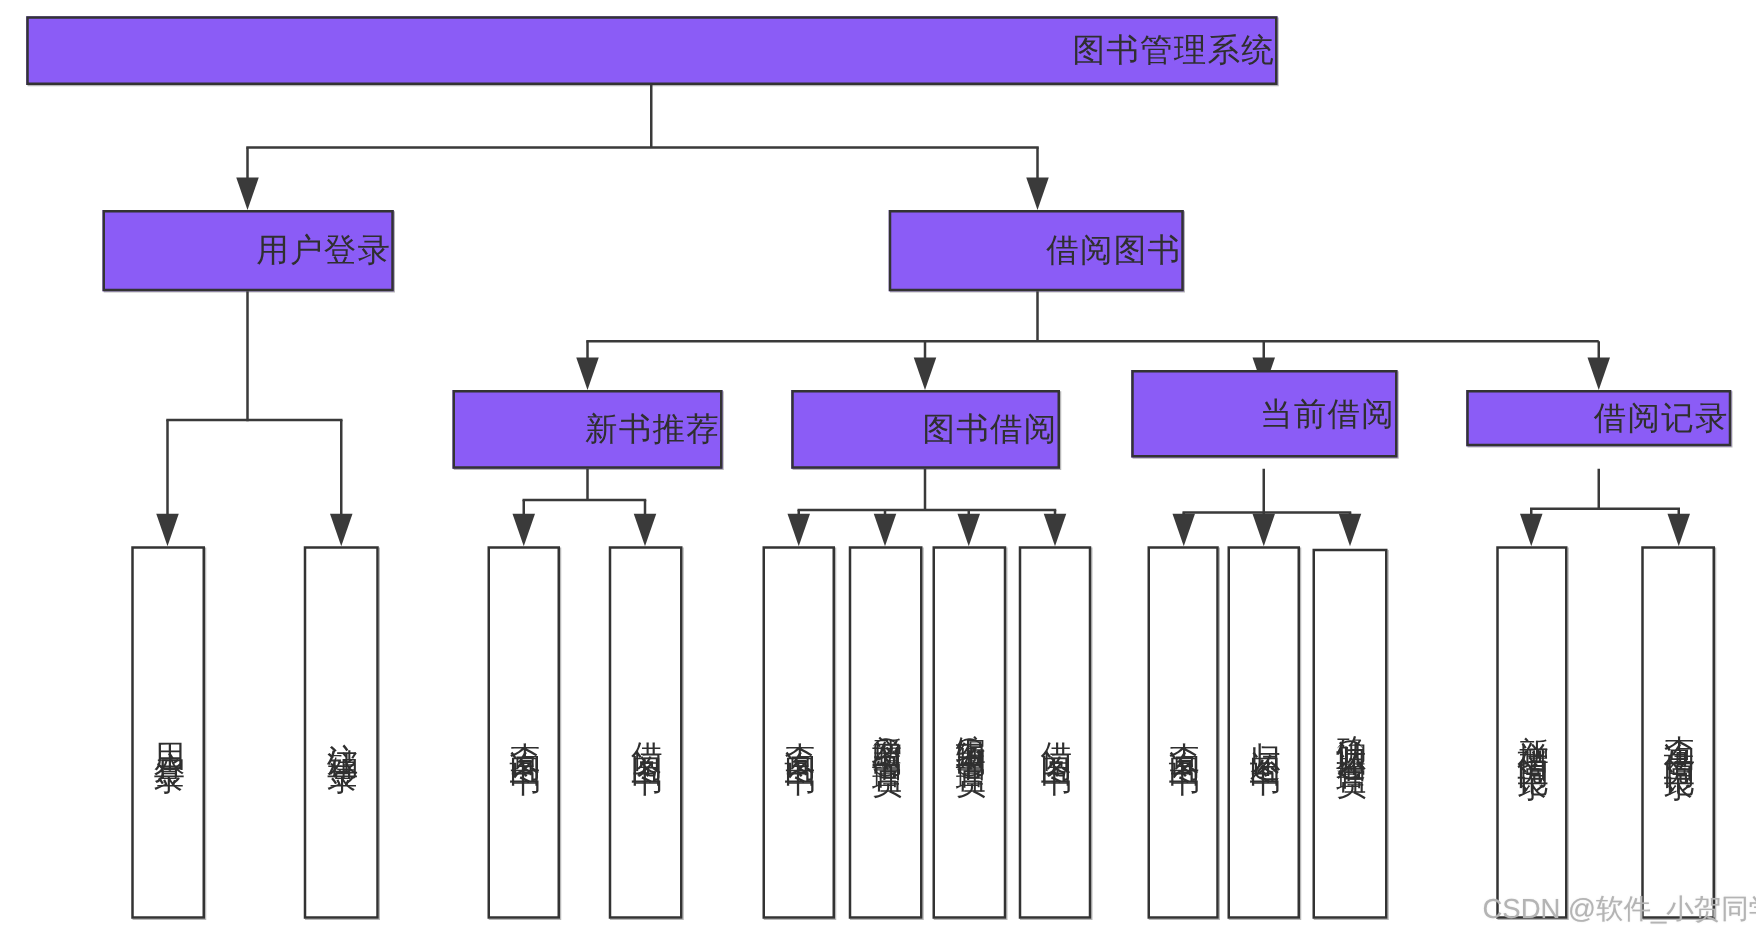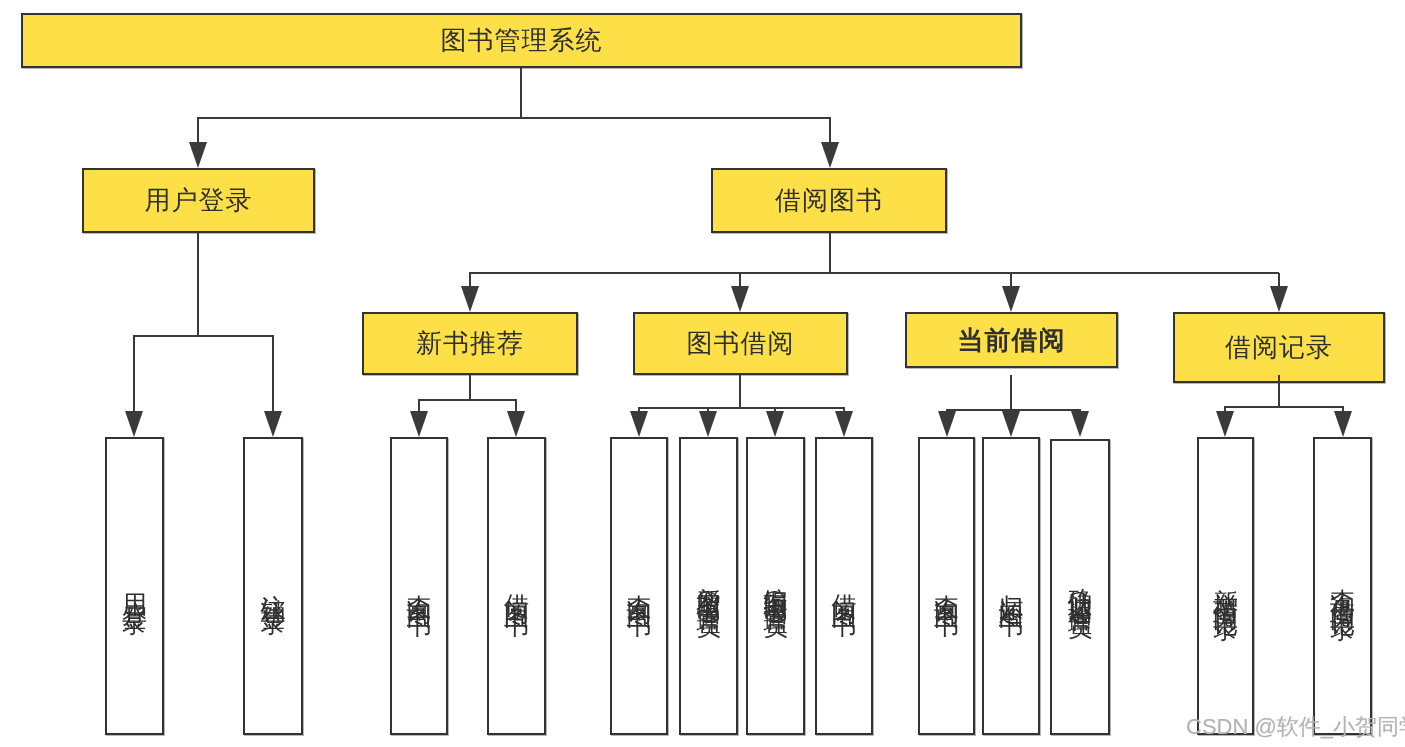--- a/index.html
+++ b/index.html
@@ -9,24 +9,24 @@
     height: 747px;
     background: #ffffff;
     font-family: "Liberation Sans", sans-serif;
     color: #2f2f2f;
     overflow: hidden;
   }
   .node {
     position: absolute;
     box-sizing: border-box;
     border: 2px solid #333333;
-    background: #fde047;
+    background: #8b5cf6;
     display: flex;
     align-items: center;
-    justify-content: center;
+    justify-content: flex-end;
     font-size: 26px;
     letter-spacing: 1px;
     color: #2f2f2f;
     box-shadow: 1px 1px 0 rgba(51,51,51,0.35);
   }
   .vnode {
     position: absolute;
     box-sizing: border-box;
     border: 2px solid #333333;
     background: #ffffff;
@@ -102,24 +102,24 @@
   <div class="arrowhead" style="left:1002px; top:286px;"></div>
   <div class="vline" style="left:1278px; top:273px; height:15px;"></div>
   <div class="arrowhead" style="left:1270px; top:286px;"></div>
 
   <div class="node" style="left:633px; top:312px; width:215px; height:63px;">
     <span>图书借阅</span>
   </div>
   <div class="node" style="left:362px; top:312px; width:216px; height:63px;">
     <span>新书推荐</span>
   </div>
-  <div class="node" style="left:905px; top:312px; width:213px; height:56px;font-weight:bold;">
+  <div class="node" style="left:905px; top:296px; width:213px; height:70px;">
     <span>当前借阅</span>
   </div>
-  <div class="node" style="left:1173px; top:312px; width:212px; height:71px;">
+  <div class="node" style="left:1173px; top:312px; width:212px; height:45px;">
     <span>借阅记录</span>
   </div>
 
   <div class="vline" style="left:469px; top:375px; height:25px;"></div>
   <div class="hline" style="left:418px; top:399px; width:99px;"></div>
   <div class="vline" style="left:418px; top:400px; height:13px;"></div>
   <div class="arrowhead" style="left:410px; top:411px;"></div>
   <div class="vline" style="left:515px; top:400px; height:13px;"></div>
   <div class="arrowhead" style="left:507px; top:411px;"></div>
 

